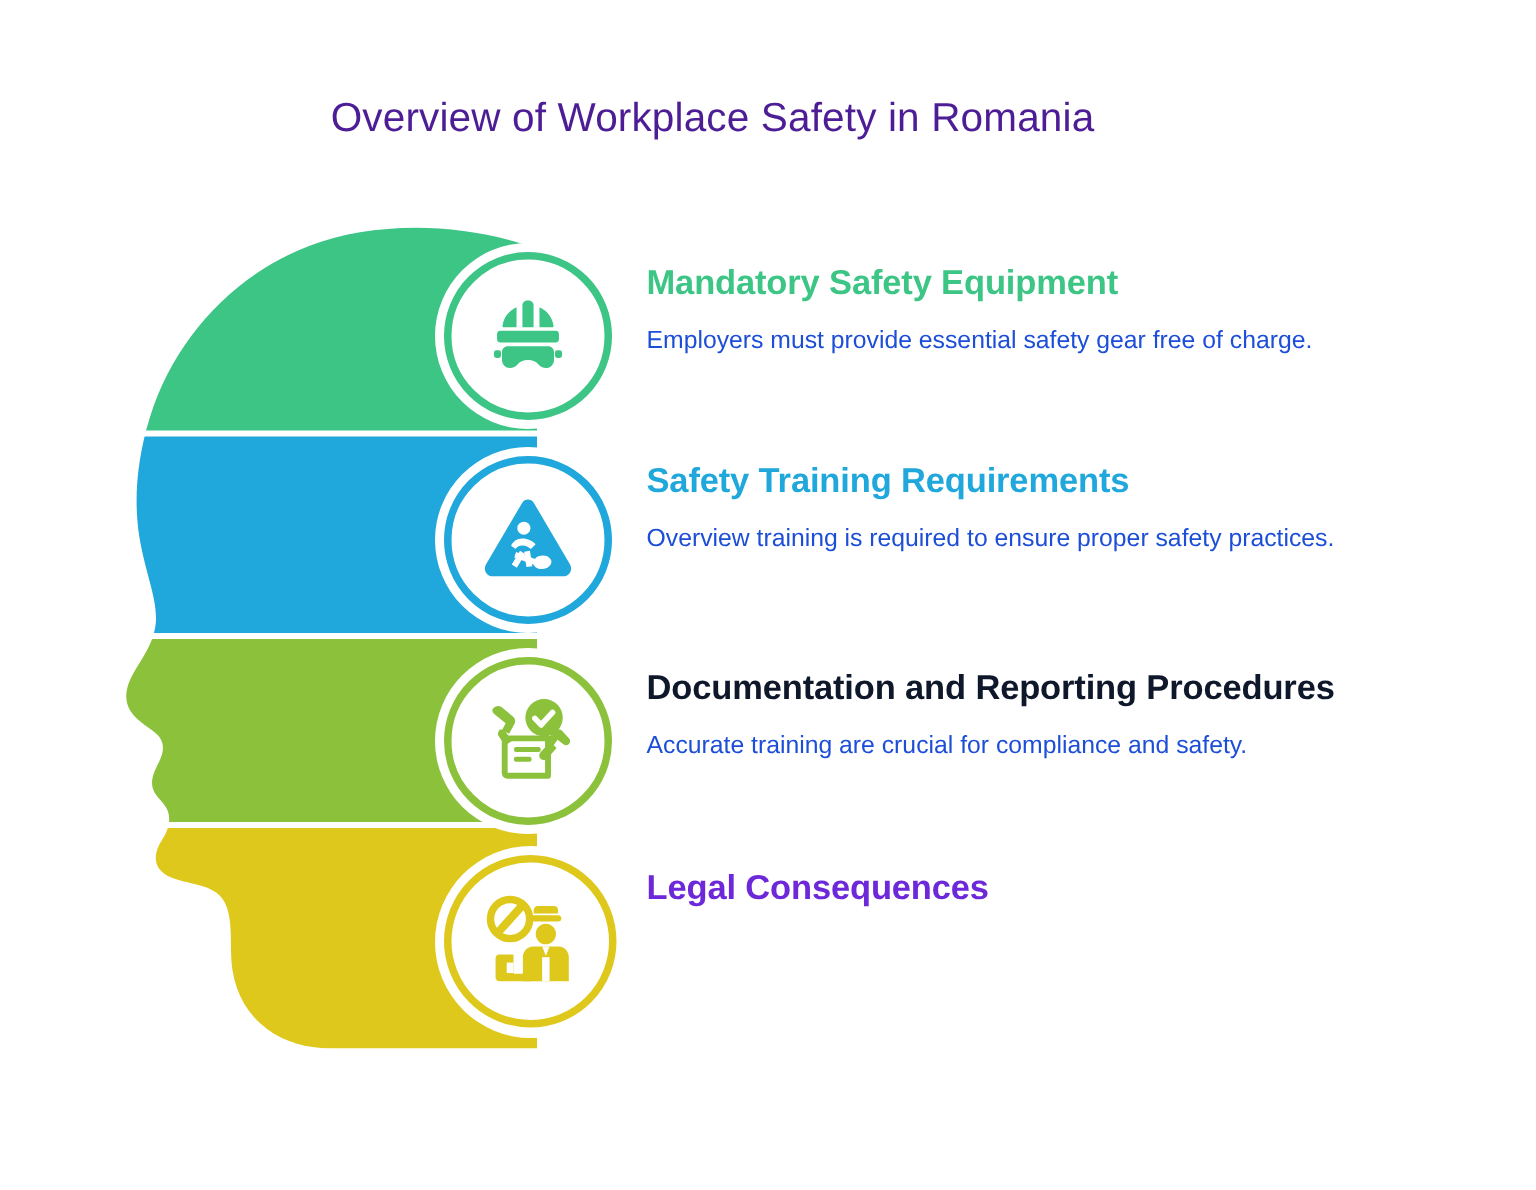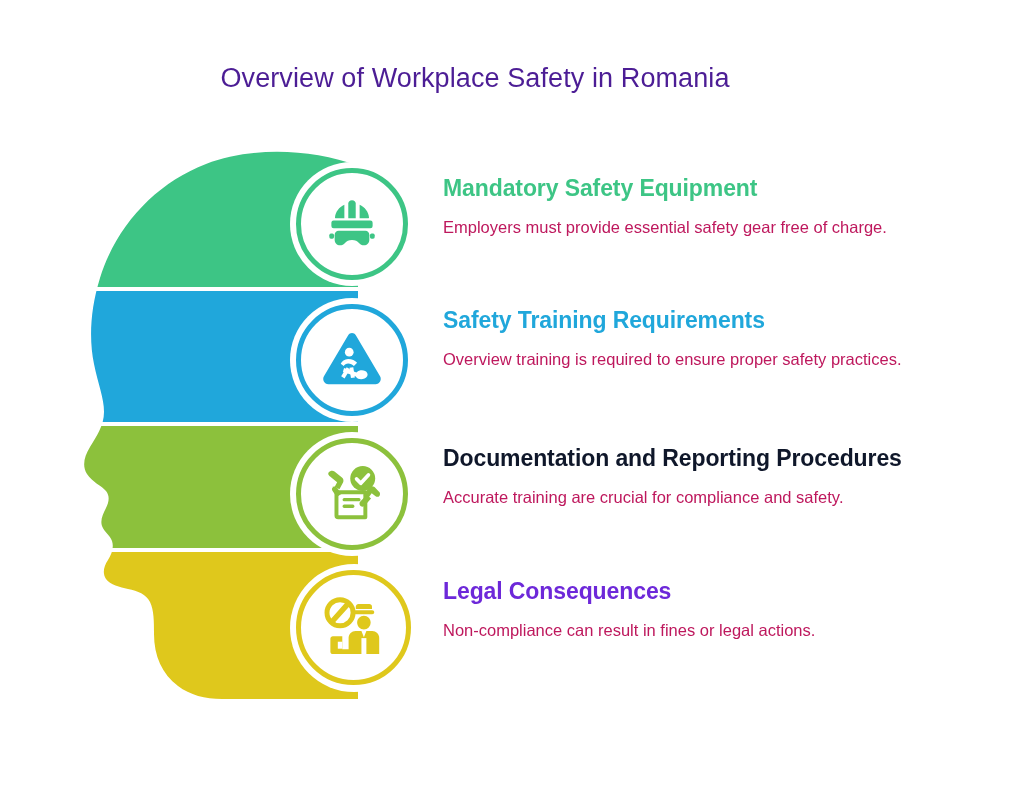--- a/index.html
+++ b/index.html
@@ -61,21 +61,20 @@
   #medallion-1 { left: 296px; top: 168px; width: 112px; height: 112px; border: 5px solid #3DC585; }
   #medallion-2 { left: 296px; top: 304px; width: 112px; height: 112px; border: 5px solid #20A7DB; }
   #medallion-3 { left: 296px; top: 438px; width: 112px; height: 112px; border: 5px solid #8CC13C; }
   #medallion-4 { left: 296px; top: 570px; width: 115px; height: 115px; border: 5px solid #DFC81C; }
 
   
   .section-text {
     position: absolute;
     left: 431px;
     width: 540px;
-    margin-left: 12px;
   }
   #text-1 { top: 175px; }
   #text-2 { top: 307px; }
   #text-3 { top: 445px; }
   #text-4 { top: 578px; }
 
   .section-heading {
     font-size: 23px;
     font-weight: bold;
     margin: 0 0 14px 0;
@@ -83,21 +82,21 @@
     line-height: 1.15;
   }
   #heading-1 { color: #3DC585; }
   #heading-2 { color: #20A7DB; }
   #heading-3 { color: #0f172a; }
   #heading-4 { color: #6d28d9; }
 
   .section-body {
     font-size: 16.5px;
     font-weight: 400;
-    color: #be185d;
+    color: #1d4ed8;
     line-height: 1.52;
     margin: 0;
     max-width: 495px;
   }
   #body-3, #body-4 { max-width: 540px; }
 </style>
 </head>
 <body>
 
 <div id="page-title">Overview of Workplace Safety in Romania</div>
@@ -237,14 +236,13 @@
   <div class="section-body" id="body-2">Overview training is required to ensure proper safety practices.</div>
 </div>
 
 <div class="section-text" id="text-3">
   <div class="section-heading" id="heading-3">Documentation and Reporting Procedures</div>
   <div class="section-body" id="body-3">Accurate training are crucial for compliance and safety.</div>
 </div>
 
 <div class="section-text" id="text-4">
   <div class="section-heading" id="heading-4">Legal Consequences</div>
-  <div class="section-body" id="body-4">Non-compliance can result in fines or legal actions.</div>
 </div>
 
 </body></html>

